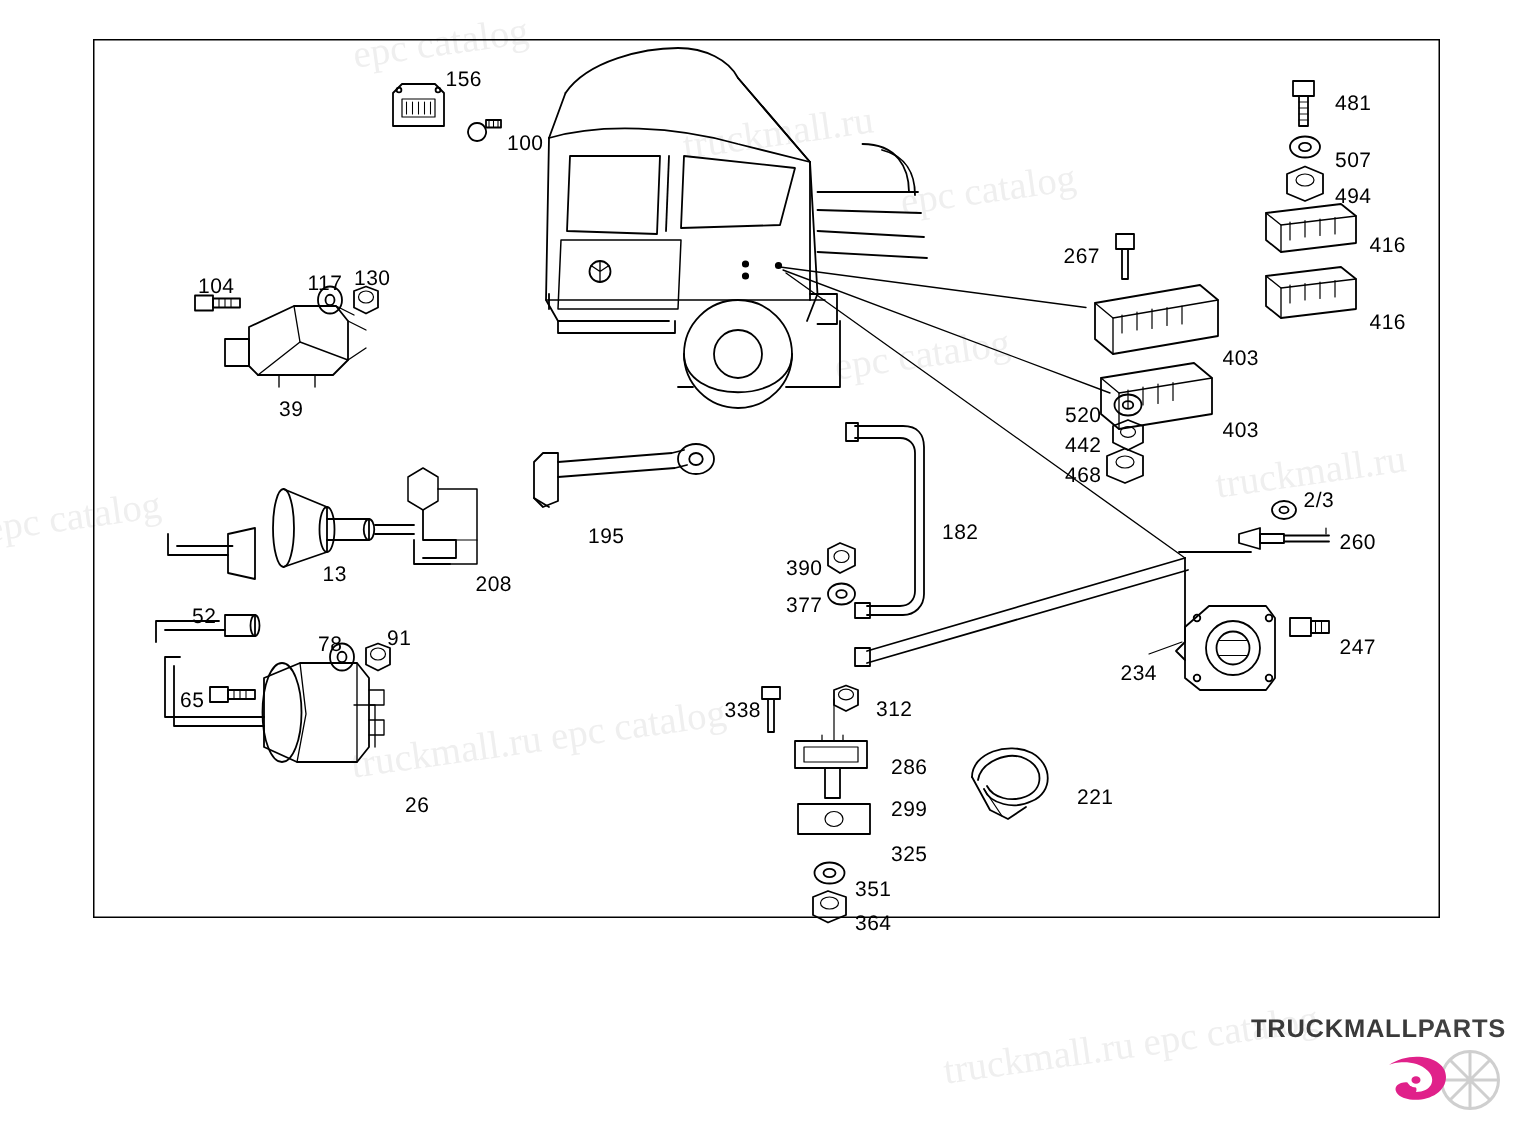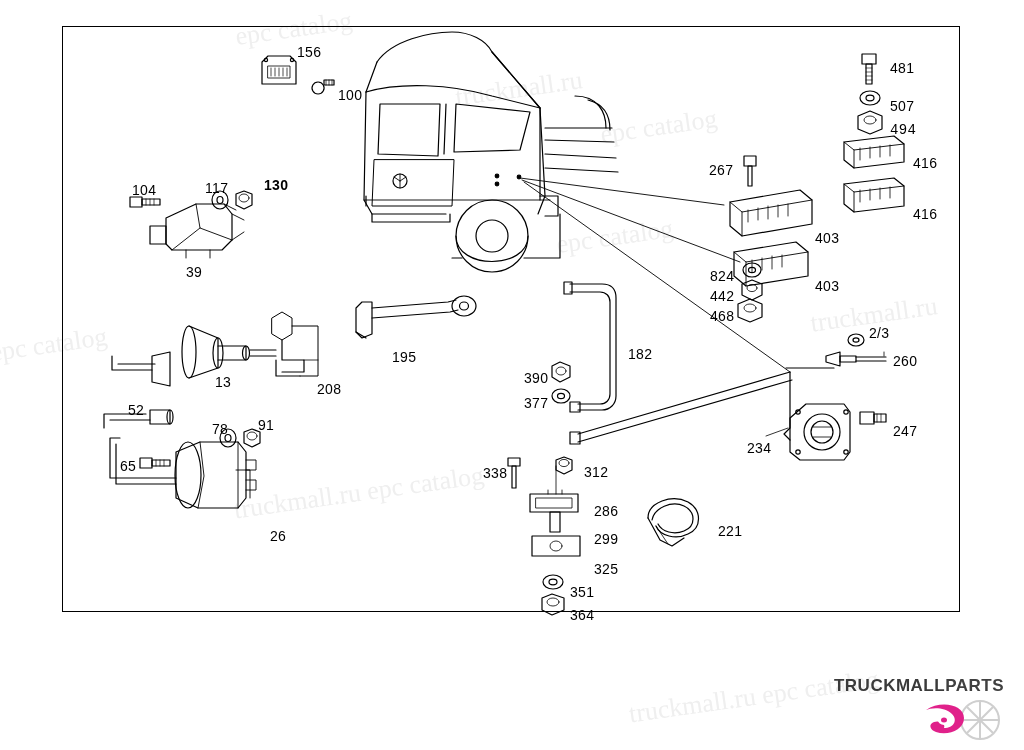--- a/index.html
+++ b/index.html
@@ -323,21 +323,21 @@
       <path d="M766 436 L 788 428" stroke-width="0.8"></path>
       <path d="M884 356 L 884 352" stroke-width="0.8"></path>
     </g>
   </svg>
 
   <div id="callout-layer">
       <div class="callout" style="left: 297px; top: 44px;">156</div>
       <div class="callout" style="left: 338px; top: 87px;">100</div>
       <div class="callout" style="left: 132px; top: 182px;">104</div>
       <div class="callout" style="left: 205px; top: 180px;">117</div>
-      <div class="callout" style="left: 264px; top: 177px; font-weight: bold;">130</div>
+      <div class="callout" style="left: 236px; top: 177px;">130</div>
       <div class="callout" style="left: 186px; top: 264px;">39</div>
       <div class="callout" style="left: 215px; top: 374px;">13</div>
       <div class="callout" style="left: 317px; top: 381px;">208</div>
       <div class="callout" style="left: 392px; top: 349px; text-align: center;">195</div>
       <div class="callout" style="left: 128px; top: 402px;">52</div>
       <div class="callout" style="left: 212px; top: 421px;">78</div>
       <div class="callout" style="left: 258px; top: 417px;">91</div>
       <div class="callout" style="left: 120px; top: 458px;">65</div>
       <div class="callout" style="left: 232px; top: 528px; margin-left: 38px;">26</div>
       <div class="callout" style="left: 524px; top: 370px;">390</div>
@@ -347,26 +347,26 @@
       <div class="callout" style="left: 584px; top: 464px;">312</div>
       <div class="callout" style="left: 594px; top: 503px;">286</div>
       <div class="callout" style="left: 594px; top: 531px;">299</div>
       <div class="callout" style="left: 594px; top: 561px;">325</div>
       <div class="callout" style="left: 570px; top: 584px;">351</div>
       <div class="callout" style="left: 570px; top: 607px;">364</div>
       <div class="callout" style="left: 718px; top: 523px;">221</div>
       <div class="callout" style="left: 709px; top: 162px;">267</div>
       <div class="callout" style="left: 815px; top: 230px;">403</div>
       <div class="callout" style="left: 815px; top: 278px;">403</div>
-      <div class="callout" style="left: 710px; top: 268px;">824</div>
+      <div class="callout" style="left: 710px; top: 268px;">520</div>
       <div class="callout" style="left: 710px; top: 288px;">442</div>
       <div class="callout" style="left: 710px; top: 308px;">468</div>
       <div class="callout" style="left: 890px; top: 60px;">481</div>
       <div class="callout" style="left: 890px; top: 98px;">507</div>
-      <div class="callout" style="left: 890px; top: 122px; font-family: Liberation Mono, monospace;">494</div>
+      <div class="callout" style="left: 890px; top: 122px;">494</div>
       <div class="callout" style="left: 913px; top: 155px;">416</div>
       <div class="callout" style="left: 913px; top: 206px;">416</div>
       <div class="callout" style="left: 869px; top: 325px;">2/3</div>
       <div class="callout" style="left: 893px; top: 353px;">260</div>
       <div class="callout" style="left: 893px; top: 423px;">247</div>
       <div class="callout" style="left: 747px; top: 440px; text-align: center;">234</div>
     </div>
 
   <div class="brand">
     <div class="brand-text">

